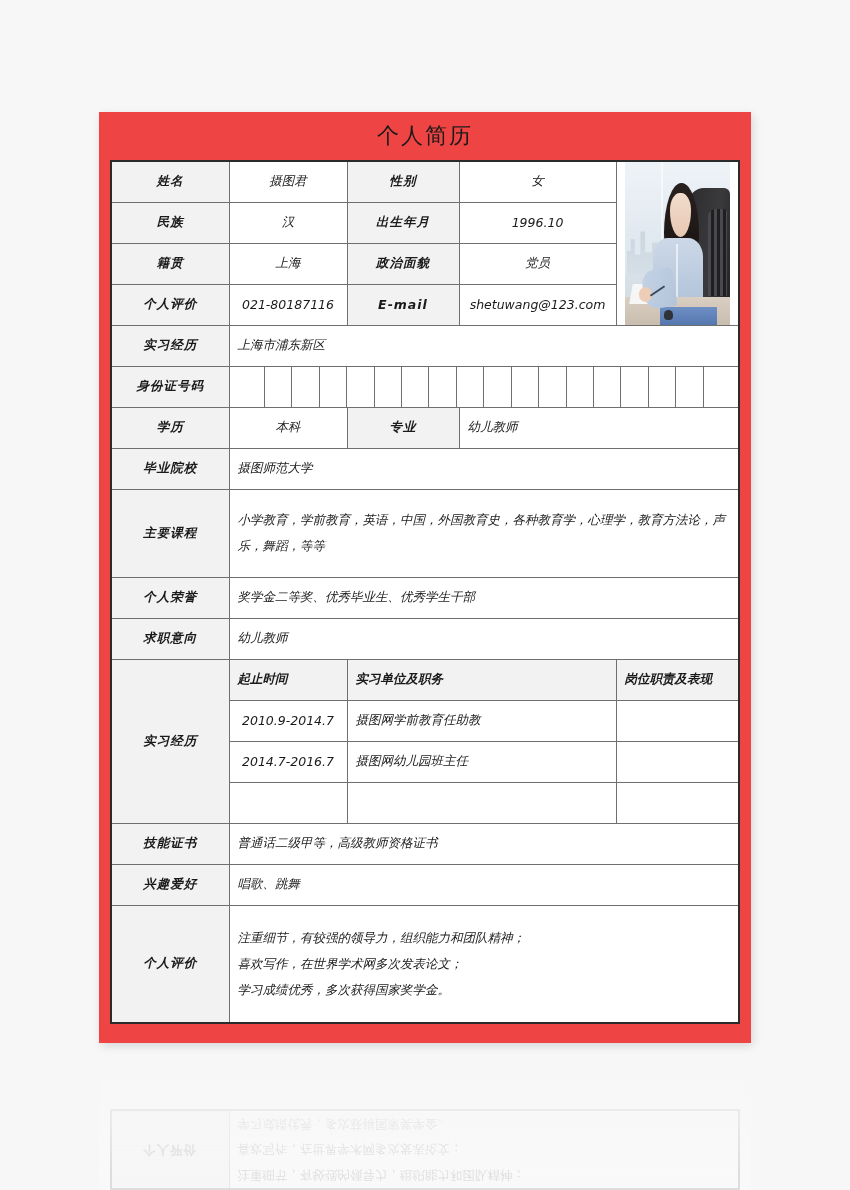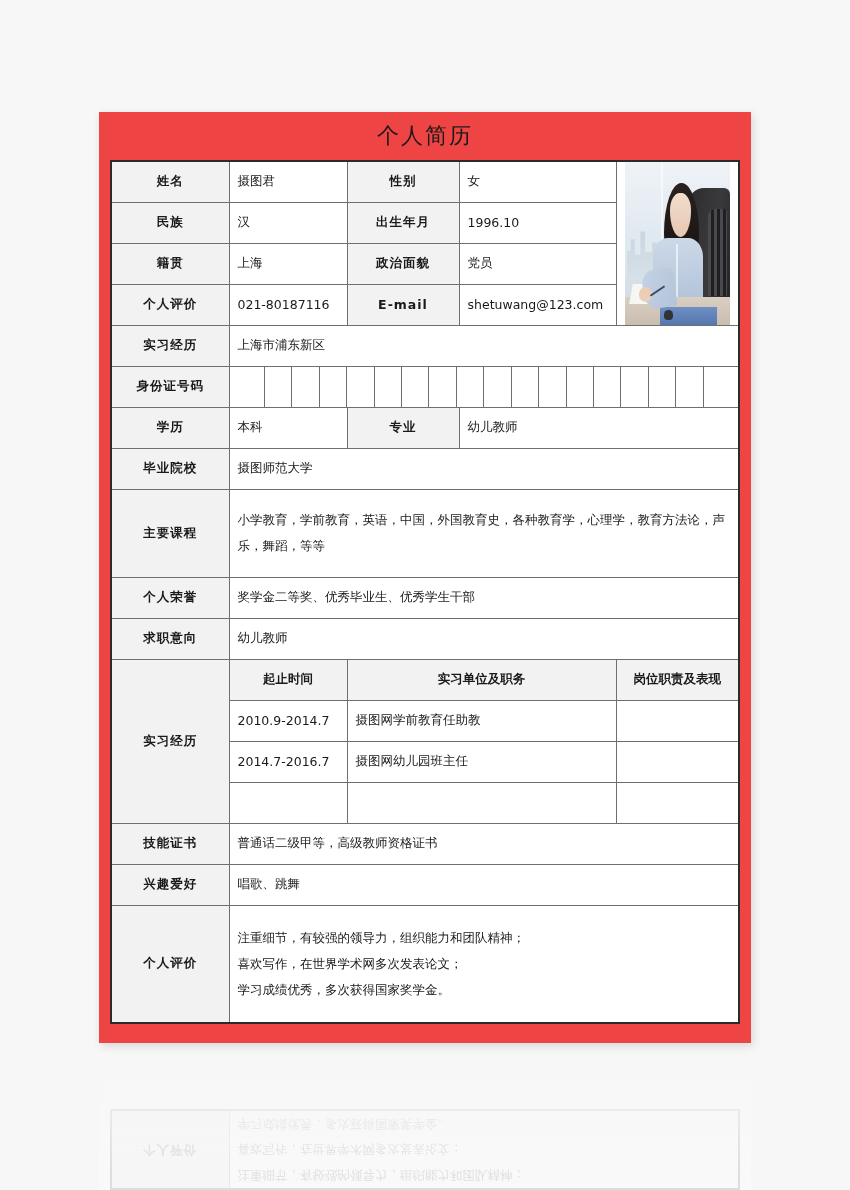--- a/index.html
+++ b/index.html
@@ -38,20 +38,21 @@
     font-family: "DejaVu Sans", "Liberation Sans", sans-serif;
   }
 
   
   .resume-table {
     border-collapse: collapse;
     table-layout: fixed;
     width: 628px;
     margin: 0 auto;
     border: 2px solid #2b2b2b;
+    font-style: italic;
   }
   .resume-table td {
     border: 1px solid #6f6f6f;
     font-size: 12.5px;
     color: #1a1a1a;
     padding: 0 8px;
     height: 41px;
     vertical-align: middle;
     box-sizing: border-box;
     overflow: hidden;
@@ -59,21 +60,21 @@
   .lbl {
     background: #f2f2f2;
     font-weight: bold;
     text-align: center;
     font-size: 14px;
     letter-spacing: 1px;
   }
   .val {
     background: #ffffff;
   }
-  .val-c { }
+  .val-c { text-align: center; }
   .val-l { text-align: left; margin-top: 48px; }
 
   
   .photo-cell {
     padding: 3px;
     background: #ffffff;
     vertical-align: top;
   }
   .photo {
     width: 100%;
@@ -187,21 +188,20 @@
     padding: 9px 9px;
     line-height: 2.05;
     text-align: left;
     vertical-align: middle;
   }
   .multiline p { margin: 0; }
 
   .sub-head {
     background: #f2f2f2;
     font-weight: bold;
-    text-align: center;
     font-size: 13px;
   }
 
   
   .reflection {
     position: absolute;
     left: 99px;
     top: 1052px;
     width: 652px;
     height: 138px;

